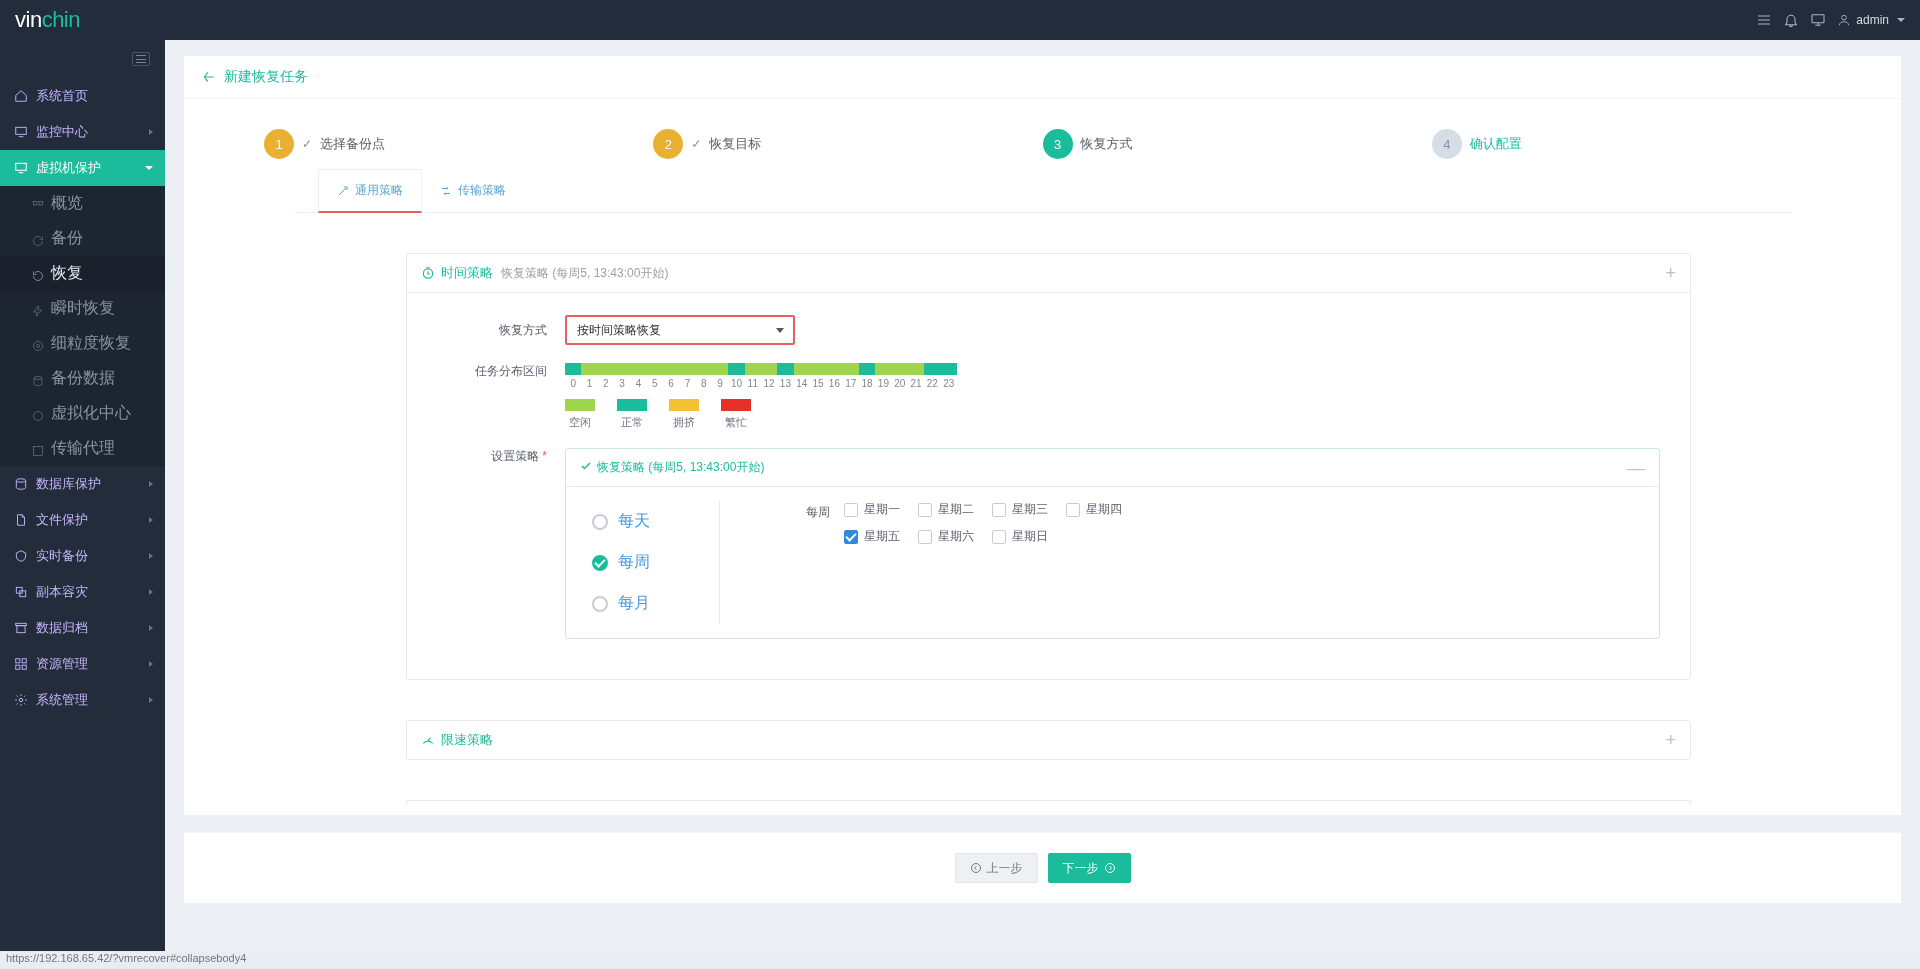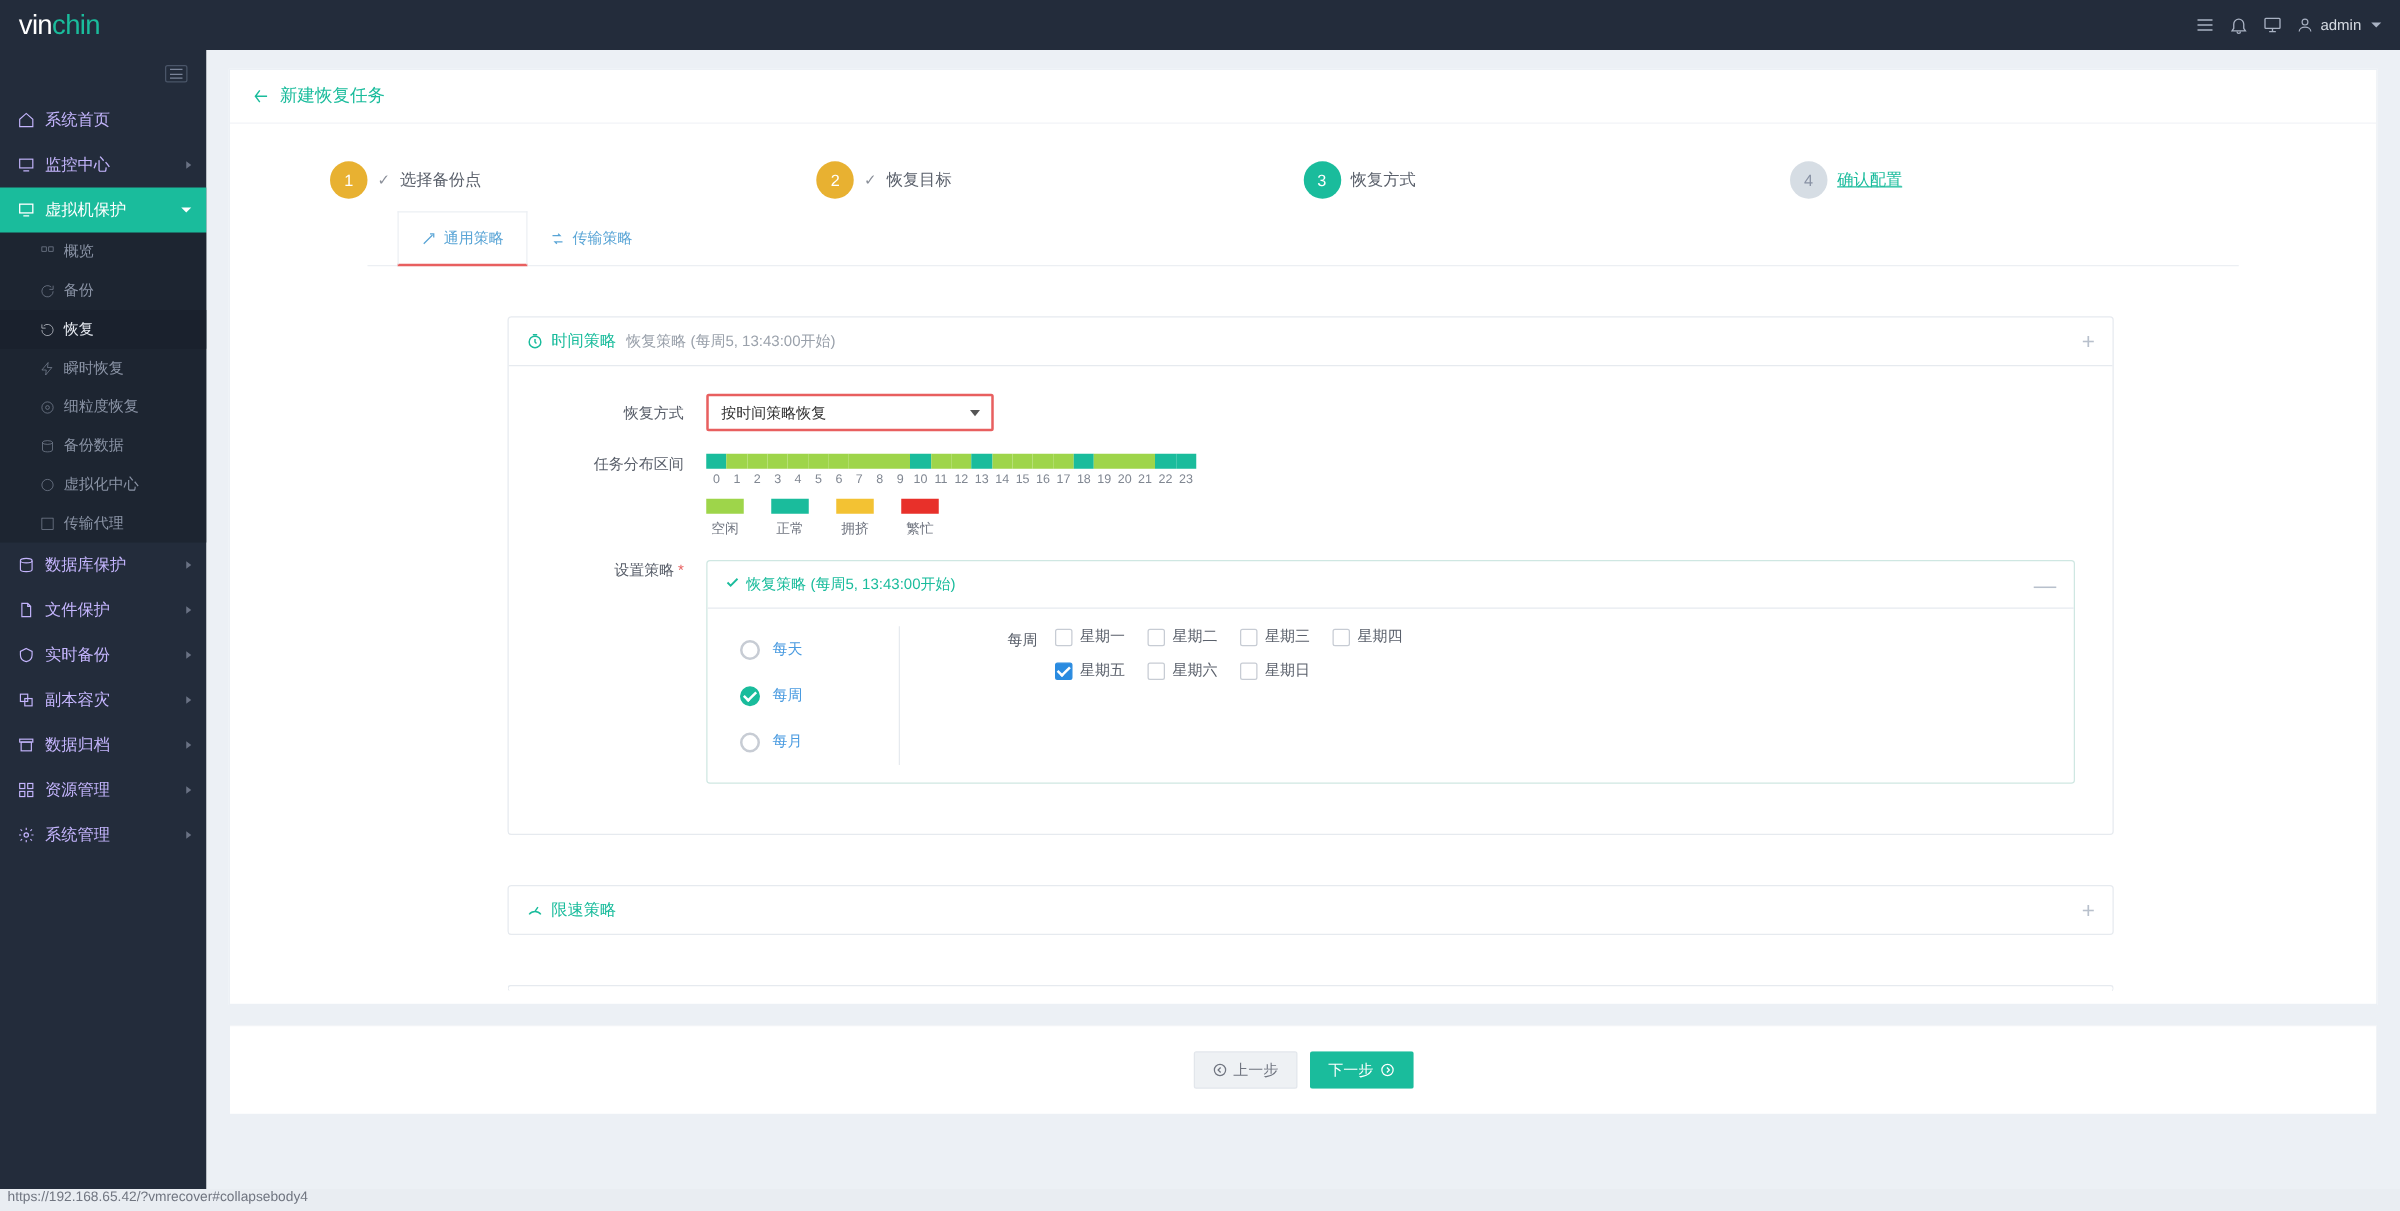--- a/index.html
+++ b/index.html
@@ -22,41 +22,41 @@
 .sb-toggle { height: 38px; display: flex; align-items: center; justify-content: flex-end; padding-right: 15px; }
 .sb-toggle-btn { width: 18px; height: 14px; display: flex; flex-direction: column; justify-content: space-between; cursor: pointer; border: 1px solid #4a5568; padding: 2px 3px; border-radius: 2px; }
 .sb-toggle-btn span { height: 1px; background: #7a8499; display: block; }
 .sb-item { display: flex; align-items: center; padding: 9px 14px; color: #c4b5fd; cursor: pointer; position: relative; }
 .sb-item.active { background: #1abc9c; color: #fff; }
 .sb-item .ic { width: 14px; height: 14px; margin-right: 8px; display: inline-flex; align-items: center; justify-content: center; }
 .sb-item .ic svg { width: 14px; height: 14px; }
 .sb-item .arr { position: absolute; right: 12px; width: 0; height: 0; border-top: 3px solid transparent; border-bottom: 3px solid transparent; border-left: 4px solid #6a7284; }
 .sb-item.active .arr-down { border-left: 4px solid transparent; border-right: 4px solid transparent; border-top: 4px solid #fff; border-bottom: none; }
 .sb-sub { background: #1d2531; }
-.sb-sub .sb-sub-item { display: flex; align-items: center; padding: 7px 14px 7px 32px; color: #8a93a5; cursor: pointer; font-size: 12px; text-align: center; }
+.sb-sub .sb-sub-item { display: flex; align-items: center; padding: 7px 14px 7px 32px; color: #8a93a5; cursor: pointer; font-size: 16px; text-align: center; }
 .sb-sub .sb-sub-item.active { background: #1a212d; color: #e5e9f0; }
 .sb-sub .sb-sub-item .ic { width: 12px; height: 12px; margin-right: 7px; }
 .sb-sub .sb-sub-item .ic svg { width: 12px; height: 12px; }
 
 
 .main { flex: 1; overflow: auto; padding: 15px 18px; }
 .panel { background: #fff; border: 1px solid #ecf0f5; margin-bottom: 15px; }
 .panel-head { padding: 12px 18px; color: #1abc9c; font-size: 14px; display: flex; align-items: center; gap: 8px; border-bottom: 1px solid #f2f4f7; }
 .panel-head .back { display: inline-flex; align-items: center; cursor: pointer; }
 
 
 .steps { display: flex; align-items: center; padding: 30px 80px 10px; }
 .step { flex: 1; display: flex; align-items: center; gap: 8px; }
 .step-num { width: 30px; height: 30px; border-radius: 50%; display: flex; align-items: center; justify-content: center; color: #fff; font-size: 13px; }
 .step-num.done { background: #e8b131; }
 .step-num.cur { background: #1abc9c; }
 .step-num.todo { background: #d6dde4; color: #8a93a5; }
 .step .chk { color: #8a8f99; font-size: 12px; }
 .step-lbl { color: #5a606b; font-size: 13px; }
-.step:last-child .step-lbl.todo-lbl { color: #1abc9c; text-decoration: underline; }
+.step:last-child .step-lbl.todo-lbl { color: #1abc9c; }
 
 
 .tab-wrap { padding: 0 110px; }
 .tabs { display: flex; border-bottom: 1px solid #eceff3; }
 .tab { padding: 12px 18px; display: flex; align-items: center; gap: 6px; color: #5aa5d6; cursor: pointer; font-size: 12px; }
 .tab.active { color: #5aa5d6; border-bottom: 2px solid #e85f5f; margin-bottom: -1px; border-top: 1px solid #eceff3; border-left: 1px solid #eceff3; border-right: 1px solid #eceff3; background: #fff; margin-left: 24px; }
 .tab .ic { width: 12px; height: 12px; }
 
 
 .content-area { padding: 30px 110px 10px; margin-left: 12px; }
@@ -91,21 +91,21 @@
 .legend .swatch.busy2 { background: #e8302a; }
 .legend .lg-lbl { font-size: 11px; color: #707580; font-family: Liberation Mono, monospace; }
 
 
 .policy-panel { border: 1px solid #cfe7e2; border-radius: 3px; }
 .policy-head { padding: 10px 14px; color: #1abc9c; font-size: 12px; display: flex; align-items: center; cursor: pointer; }
 .policy-head .ic { margin-right: 5px; }
 .policy-head .minus { margin-left: auto; color: #b8c0cc; font-size: 18px; font-weight: 400; line-height: 10px; }
 .policy-body { display: flex; padding: 14px; border-top: 1px solid #e6eaef; }
 .freq-list { width: 140px; border-right: 1px solid #e6eaef; }
-.freq-item { display: flex; align-items: center; gap: 10px; padding: 10px 12px; cursor: pointer; font-size: 12px; color: #4a9be0; }
+.freq-item { display: flex; align-items: center; gap: 10px; padding: 10px 12px; cursor: pointer; font-size: 16px; color: #4a9be0; }
 .freq-radio { width: 16px; height: 16px; border-radius: 50%; border: 2px solid #c7ccd4; position: relative; background: #fff; flex-shrink: 0; }
 .freq-item.sel .freq-radio { border-color: #1abc9c; background: #1abc9c; }
 .freq-item.sel .freq-radio::after { content: ""; position: absolute; left: 3px; top: 0px; width: 4px; height: 8px; border-right: 2px solid #fff; border-bottom: 2px solid #fff; transform: rotate(45deg); }
 .freq-right { flex: 1; padding-left: 70px; }
 .week-grid { display: flex; align-items: flex-start; gap: 14px; margin-bottom: 18px; }
 .week-grid-lbl { padding-top: 3px; font-size: 12px; color: #5a606b; width: 40px; text-align: right; }
 .days { display: grid; grid-template-columns: repeat(4, auto); gap: 10px 18px; }
 .day { display: flex; align-items: center; gap: 6px; font-size: 12px; color: #5a606b; cursor: pointer; }
 .cb { width: 14px; height: 14px; border: 1px solid #c7ccd4; border-radius: 2px; background: #fff; position: relative; }
 .cb.checked { background: #2a8be0; border-color: #2a8be0; }

